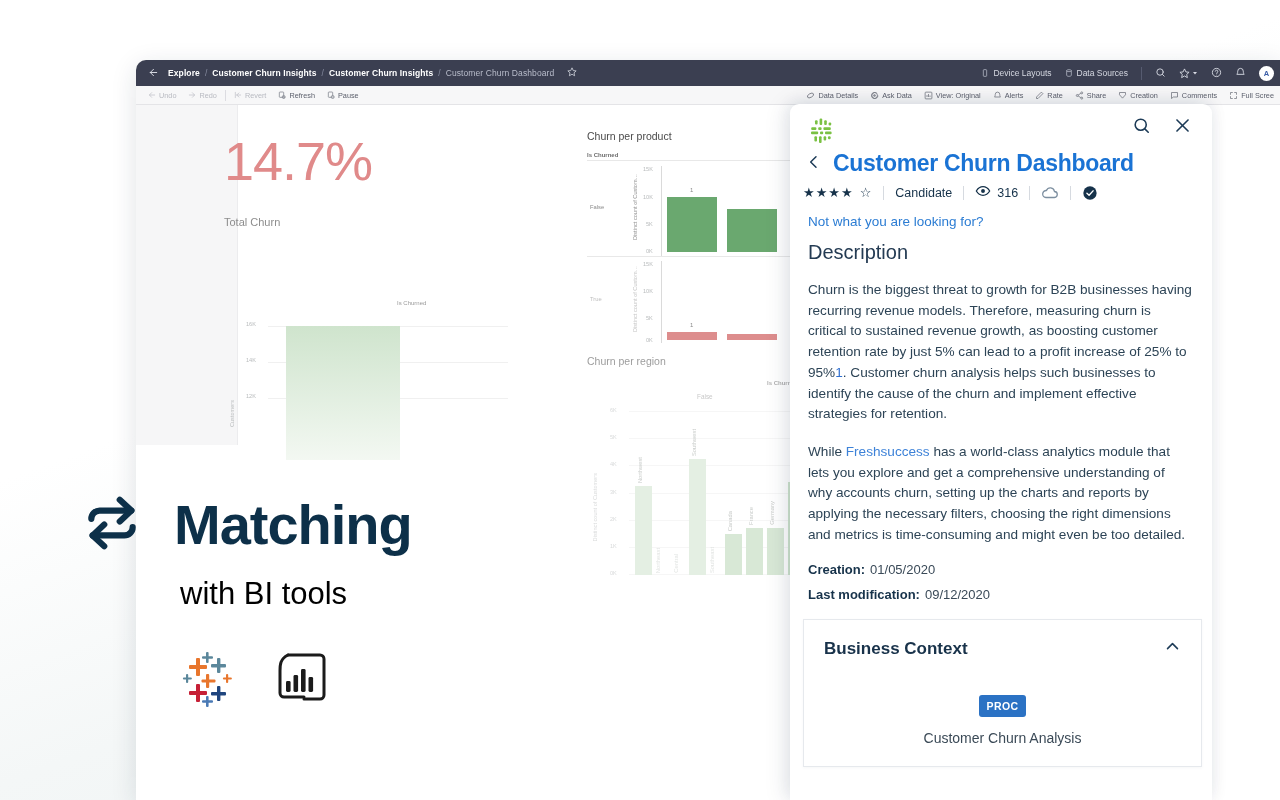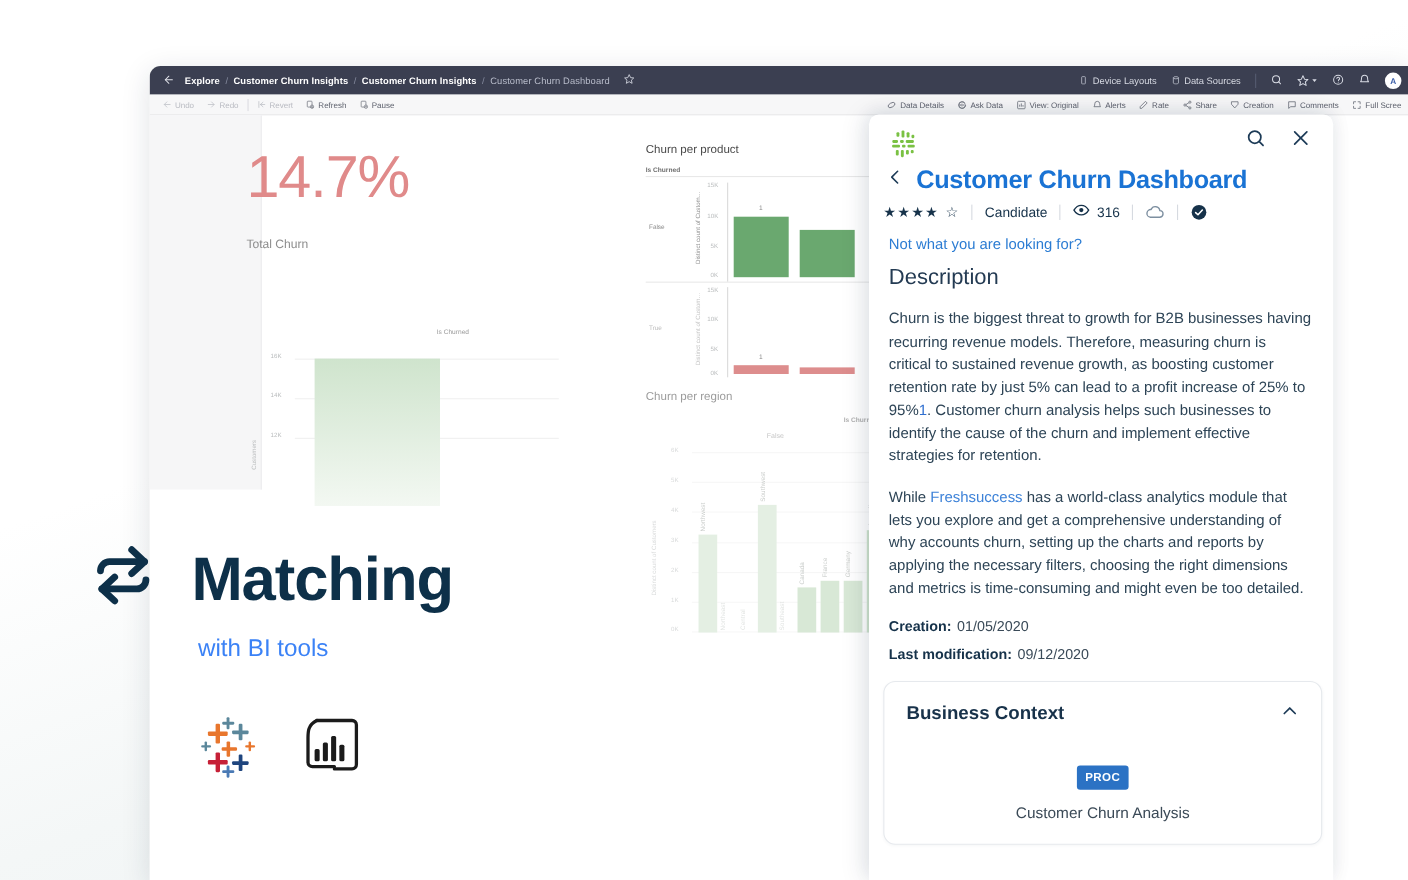--- a/index.html
+++ b/index.html
@@ -78,21 +78,21 @@
   #kpi-sub { font-size: 11px; color: #8d8d8d; }
 
   .gridline { position: absolute; height: 1px; background: #f0f0f0; }
   .bar { position: absolute; bottom: 0; }
   .barlabel { position: absolute; font-size: 6px; color: #8a8a8a; }
 
   
   #marketing { position: absolute; left: 0; top: 0; width: 1280px; height: 800px; pointer-events: none; }
   #match-row { position: absolute; left: 76px; top: 492px; display: flex; align-items: center; gap: 26px; }
   #match-title { font-size: 56px; font-weight: 700; color: #0d3049; letter-spacing: -1px; line-height: 1; }
-  #match-sub { position: absolute; left: 180px; top: 576px; font-size: 22px; color: #3b82f6; }
+  #match-sub { position: absolute; left: 180px; top: 576px; font-size: 31px; color: #000000; }
   #bi-logos { position: absolute; left: 178px; top: 650px; display: flex; align-items: center; gap: 34px; }
 
   
   #side-panel {
     position: absolute; left: 790px; top: 104px;
     width: 422px; height: 696px;
     background: #ffffff;
     border-radius: 9px 9px 0 0;
     box-shadow: -5px 0 22px rgba(20,40,70,.10), 0 -3px 16px rgba(20,40,70,.07);
     overflow: hidden;
@@ -111,21 +111,21 @@
   #desc-head { font-size: 20px; color: #243b53; font-weight: 400; margin-bottom: 16px; }
   .para { font-size: 13.6px; line-height: 20.7px; color: #2d4456; margin-bottom: 17px; }
   .lnk { color: #3d82d8; }
   .sup { color: #2f6fd0; }
   .metaline { font-size: 13px; color: #16324a; margin-bottom: 10px; }
   .metaline b { font-weight: 700; }
   .metaline span.val { font-weight: 400; color: #3a4a58; margin-left: 5px; }
 
   #bc-card {
     margin: 17px 10px 0 13px;
-    border: 1px solid #e6e9ed; border-radius: 11px;
+    border: 1px solid #e6e9ed; border-radius: 0;
     background: #fff; padding: 18px 20px 20px 20px;
     box-shadow: 0 1px 3px rgba(20,40,70,.04);
   }
   #bc-head { display: flex; align-items: center; }
   #bc-title { font-size: 17px; font-weight: 700; color: #18324a; }
   #bc-chev { margin-left: auto; }
   #bc-item { display: flex; align-items: center; gap: 13px; margin-top: 36px; flex-direction: column; }
   #proc-badge {
     background: #2b72c4; color: #fff; font-size: 10.5px; font-weight: 700;
     letter-spacing: .4px; padding: 5px 8px; border-radius: 3px;

